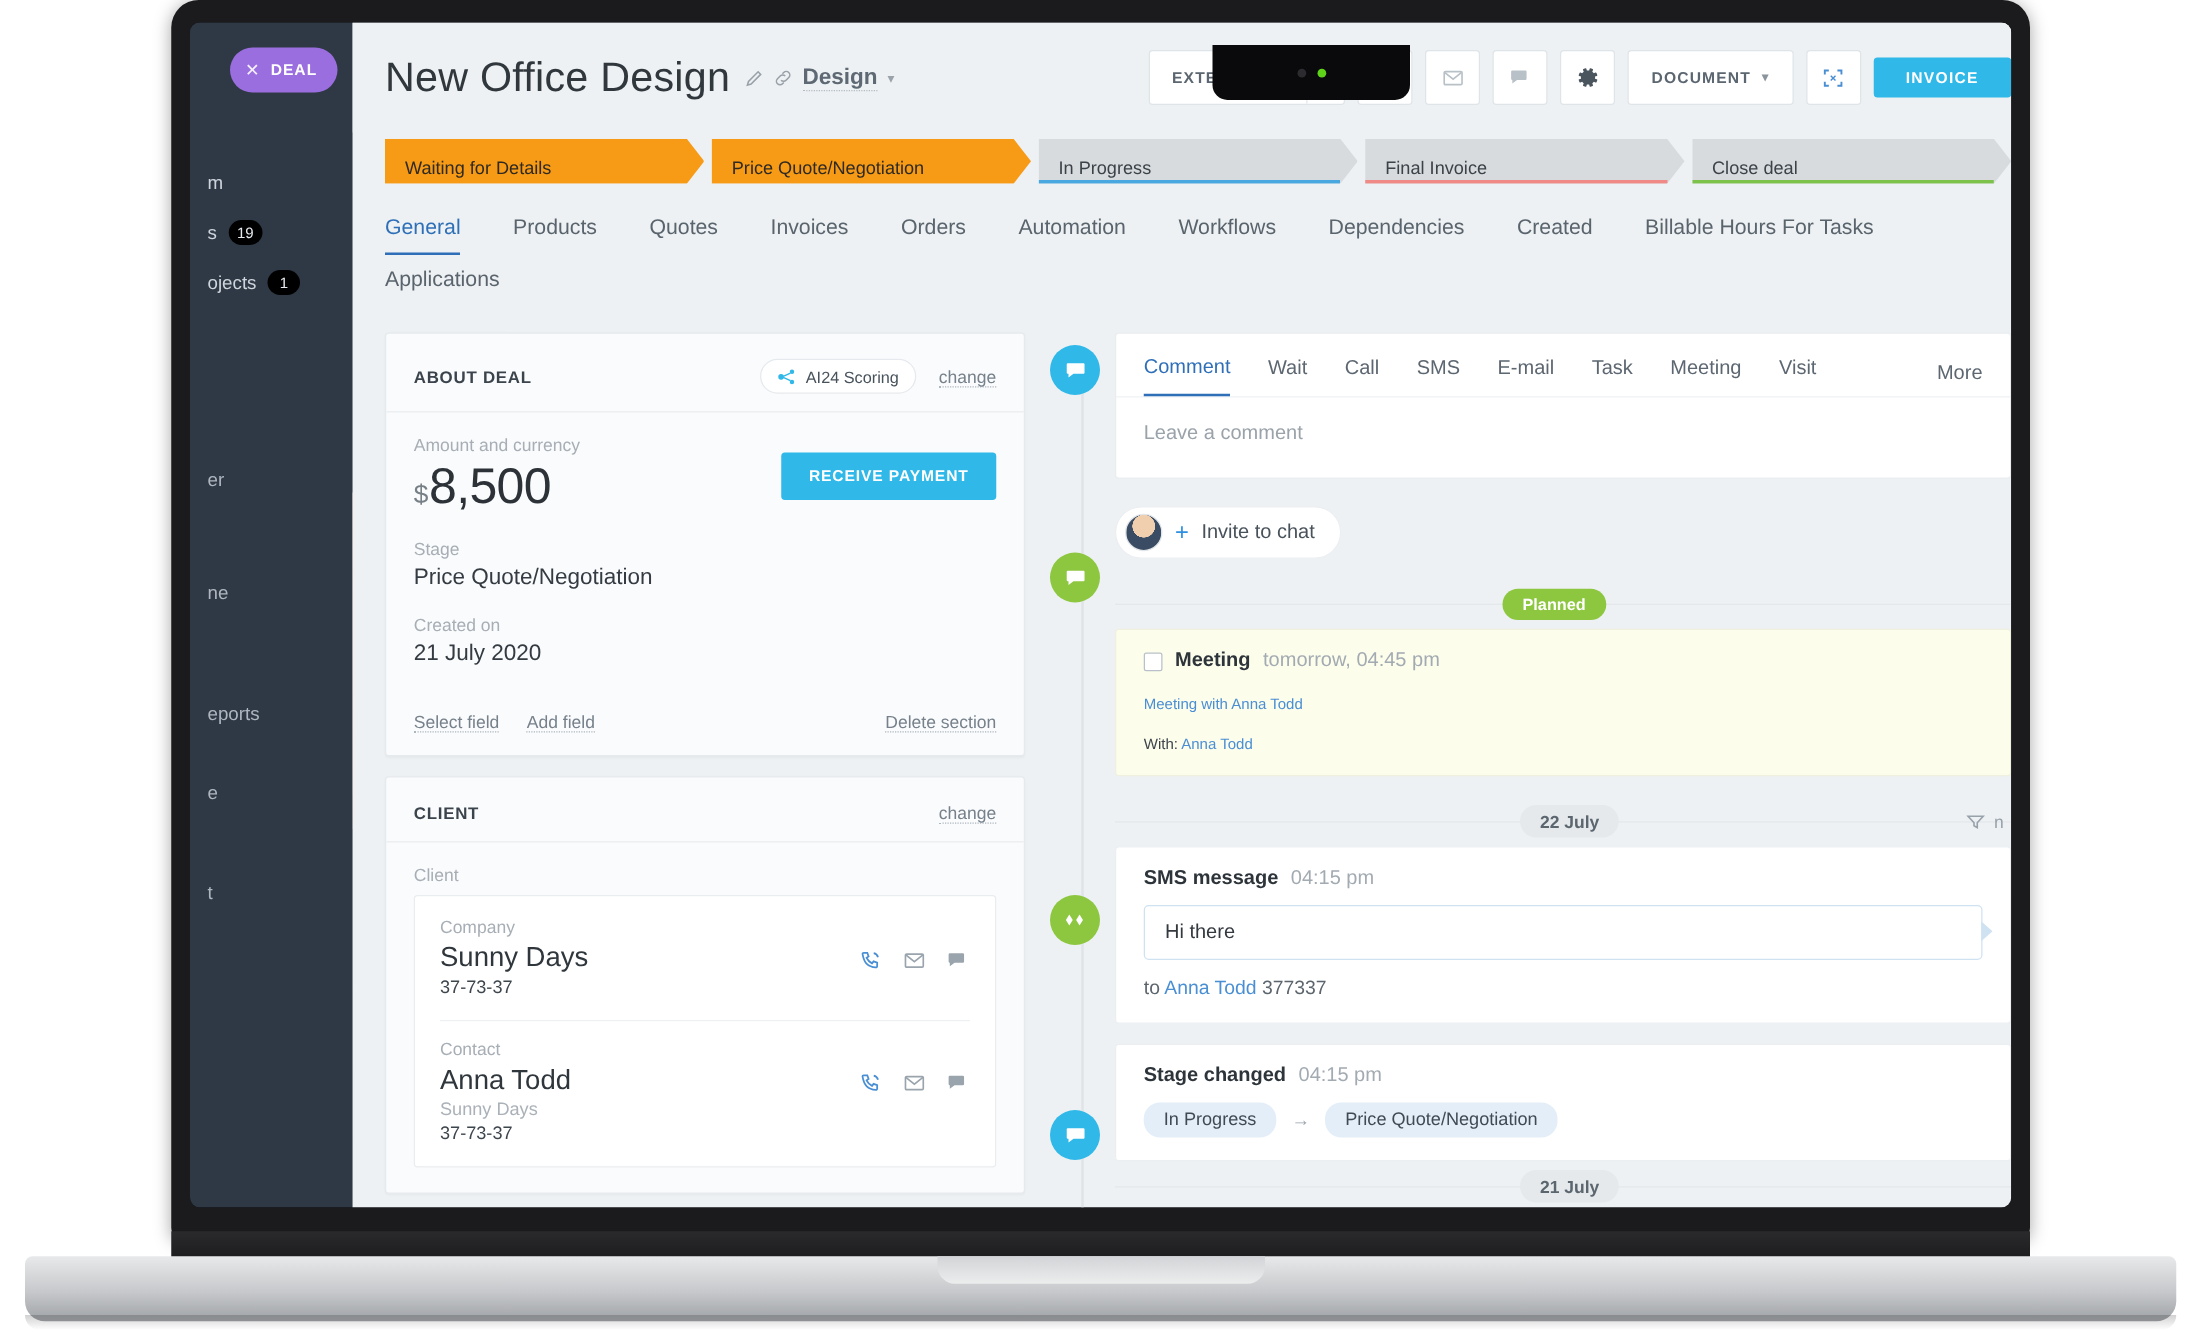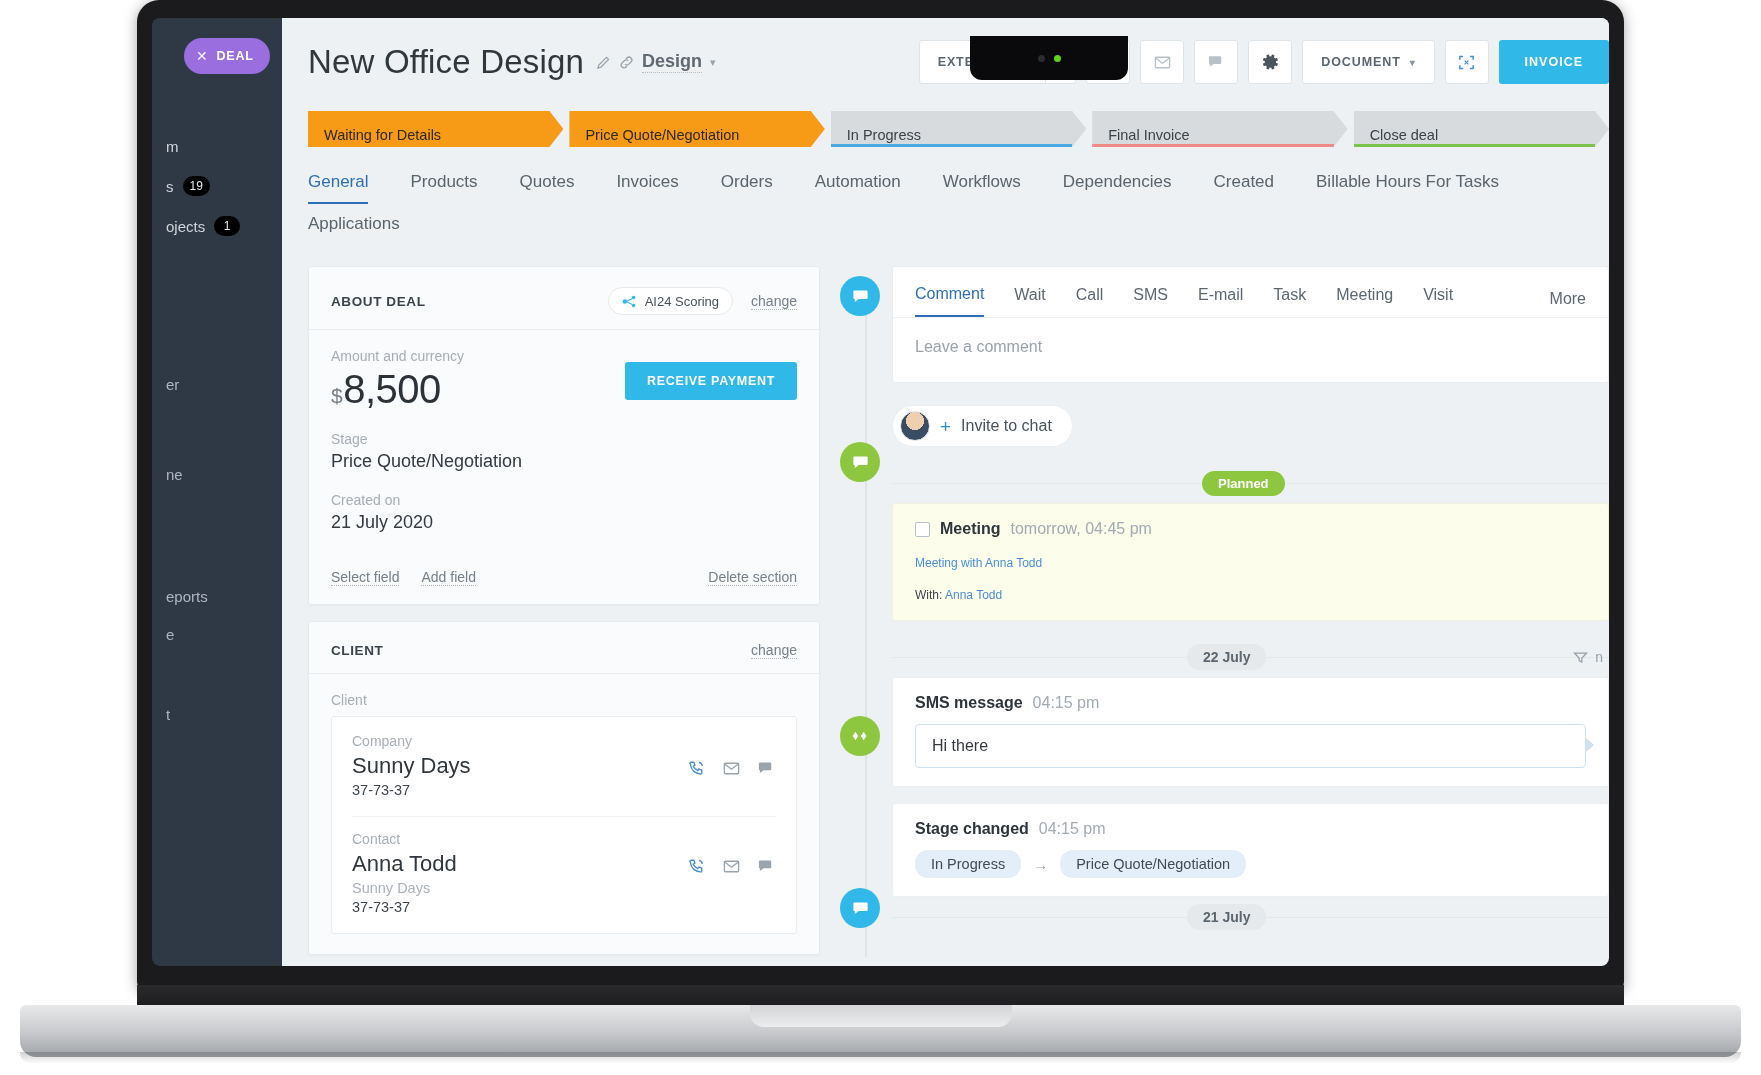--- a/index.html
+++ b/index.html
@@ -187,21 +187,21 @@
     color: #6b757e;
   }
   .ico-btn.muted { color: #b9c1c8; }
   .btn-doc {
     height: 44px; padding: 0 18px; background: #fff;
     border: 1px solid #dfe4e8; border-radius: 3px;
     display: flex; align-items: center; gap: 9px;
     font-size: 12.5px; font-weight: bold; letter-spacing: .9px; color: #5b6670;
   }
   .btn-invoice {
-    height: 44px; padding: 0 26px; background: #2fb8e8; color: #fff;
+    height: 32px; padding: 0 26px; background: #2fb8e8; color: #fff;
     border-radius: 3px; display: flex; align-items: center;
     font-size: 12.5px; font-weight: bold; letter-spacing: 1px;
   }
 
   
   .pipeline {
     display: flex; align-items: center; gap: 6px;
     padding: 0 0 0 26px; height: 46px;
   }
   .stage-chip {
@@ -336,21 +336,21 @@
   .plus-blue { color: #2f8fe0; font-size: 19px; line-height: 1; }
 
   .tl-sep { position: relative; height: 40px; display: flex; align-items: center; }
   .tl-sep .bar { position: absolute; left: 0; right: 0; height: 1px; background: #e4e8eb; }
   .pill-planned {
     position: absolute; left: 310px;
     background: #8dc63f; color: #fff; font-weight: bold;
     font-size: 13px; padding: 5px 16px; border-radius: 13px;
   }
   .pill-date {
-    position: absolute; left: 295px;
+    position: absolute; left: 324px;
     background: #e5e9ec; color: #5c666f;
     font-size: 14px; padding: 5px 16px; border-radius: 13px; font-weight: bold;
   }
   .sep-filter { position: absolute; right: 6px; display: flex; align-items: center; gap: 7px; color: #98a2ab; font-size: 14px; }
 
   .evt {
     border: 1px solid #eceff2; border-radius: 3px; padding: 16px 22px 18px 22px;
   }
   .evt.meeting { background: #fdfdec; border-color: #f0f0de; }
   .evt.white { background: #fff; }
@@ -422,21 +422,21 @@
       <div class="rail-row" style="top:158px;">
         <span>s</span>
         <span class="rail-badge">19</span>
       </div>
       <div class="rail-row" style="top:198px;">
         <span>ojects</span>
         <span class="rail-badge">1</span>
       </div>
       <div class="rail-txt" style="top:358px;">er</div>
       <div class="rail-txt" style="top:448px;">ne</div>
-      <div class="rail-txt" style="top:570px;">eports</div>
+      <div class="rail-txt" style="top:545px;">eports</div>
       <div class="rail-txt" style="top:608px;">e</div>
       <div class="rail-txt" style="top:688px;">t</div>
     </div>
 
     <div class="crm">
 
       <div class="crm-header">
         <div class="deal-title">New Office  Design</div>
         <div class="title-icons">
           <span class="ic">
@@ -742,20 +742,25 @@
             </div>
             <div class="evt white mb16">
               <div class="evt-head">
                 <b>SMS message</b>
                 <span class="evt-time">04:15 pm</span>
               </div>
               <div class="sms-bubble">
                 <span>Hi there</span>
                 <span class="sms-tail"></span>
               </div>
+              <div class="sms-to">
+                <span>to</span>
+                <a>Anna Todd</a>
+                <span>377337</span>
+              </div>
             </div>
 
             <div class="evt white">
               <div class="evt-head">
                 <b>Stage changed</b>
                 <span class="evt-time">04:15 pm</span>
               </div>
               <div class="stage-tags">
                 <span class="tag">In Progress</span>
                 <span class="arrow-g">→</span>

